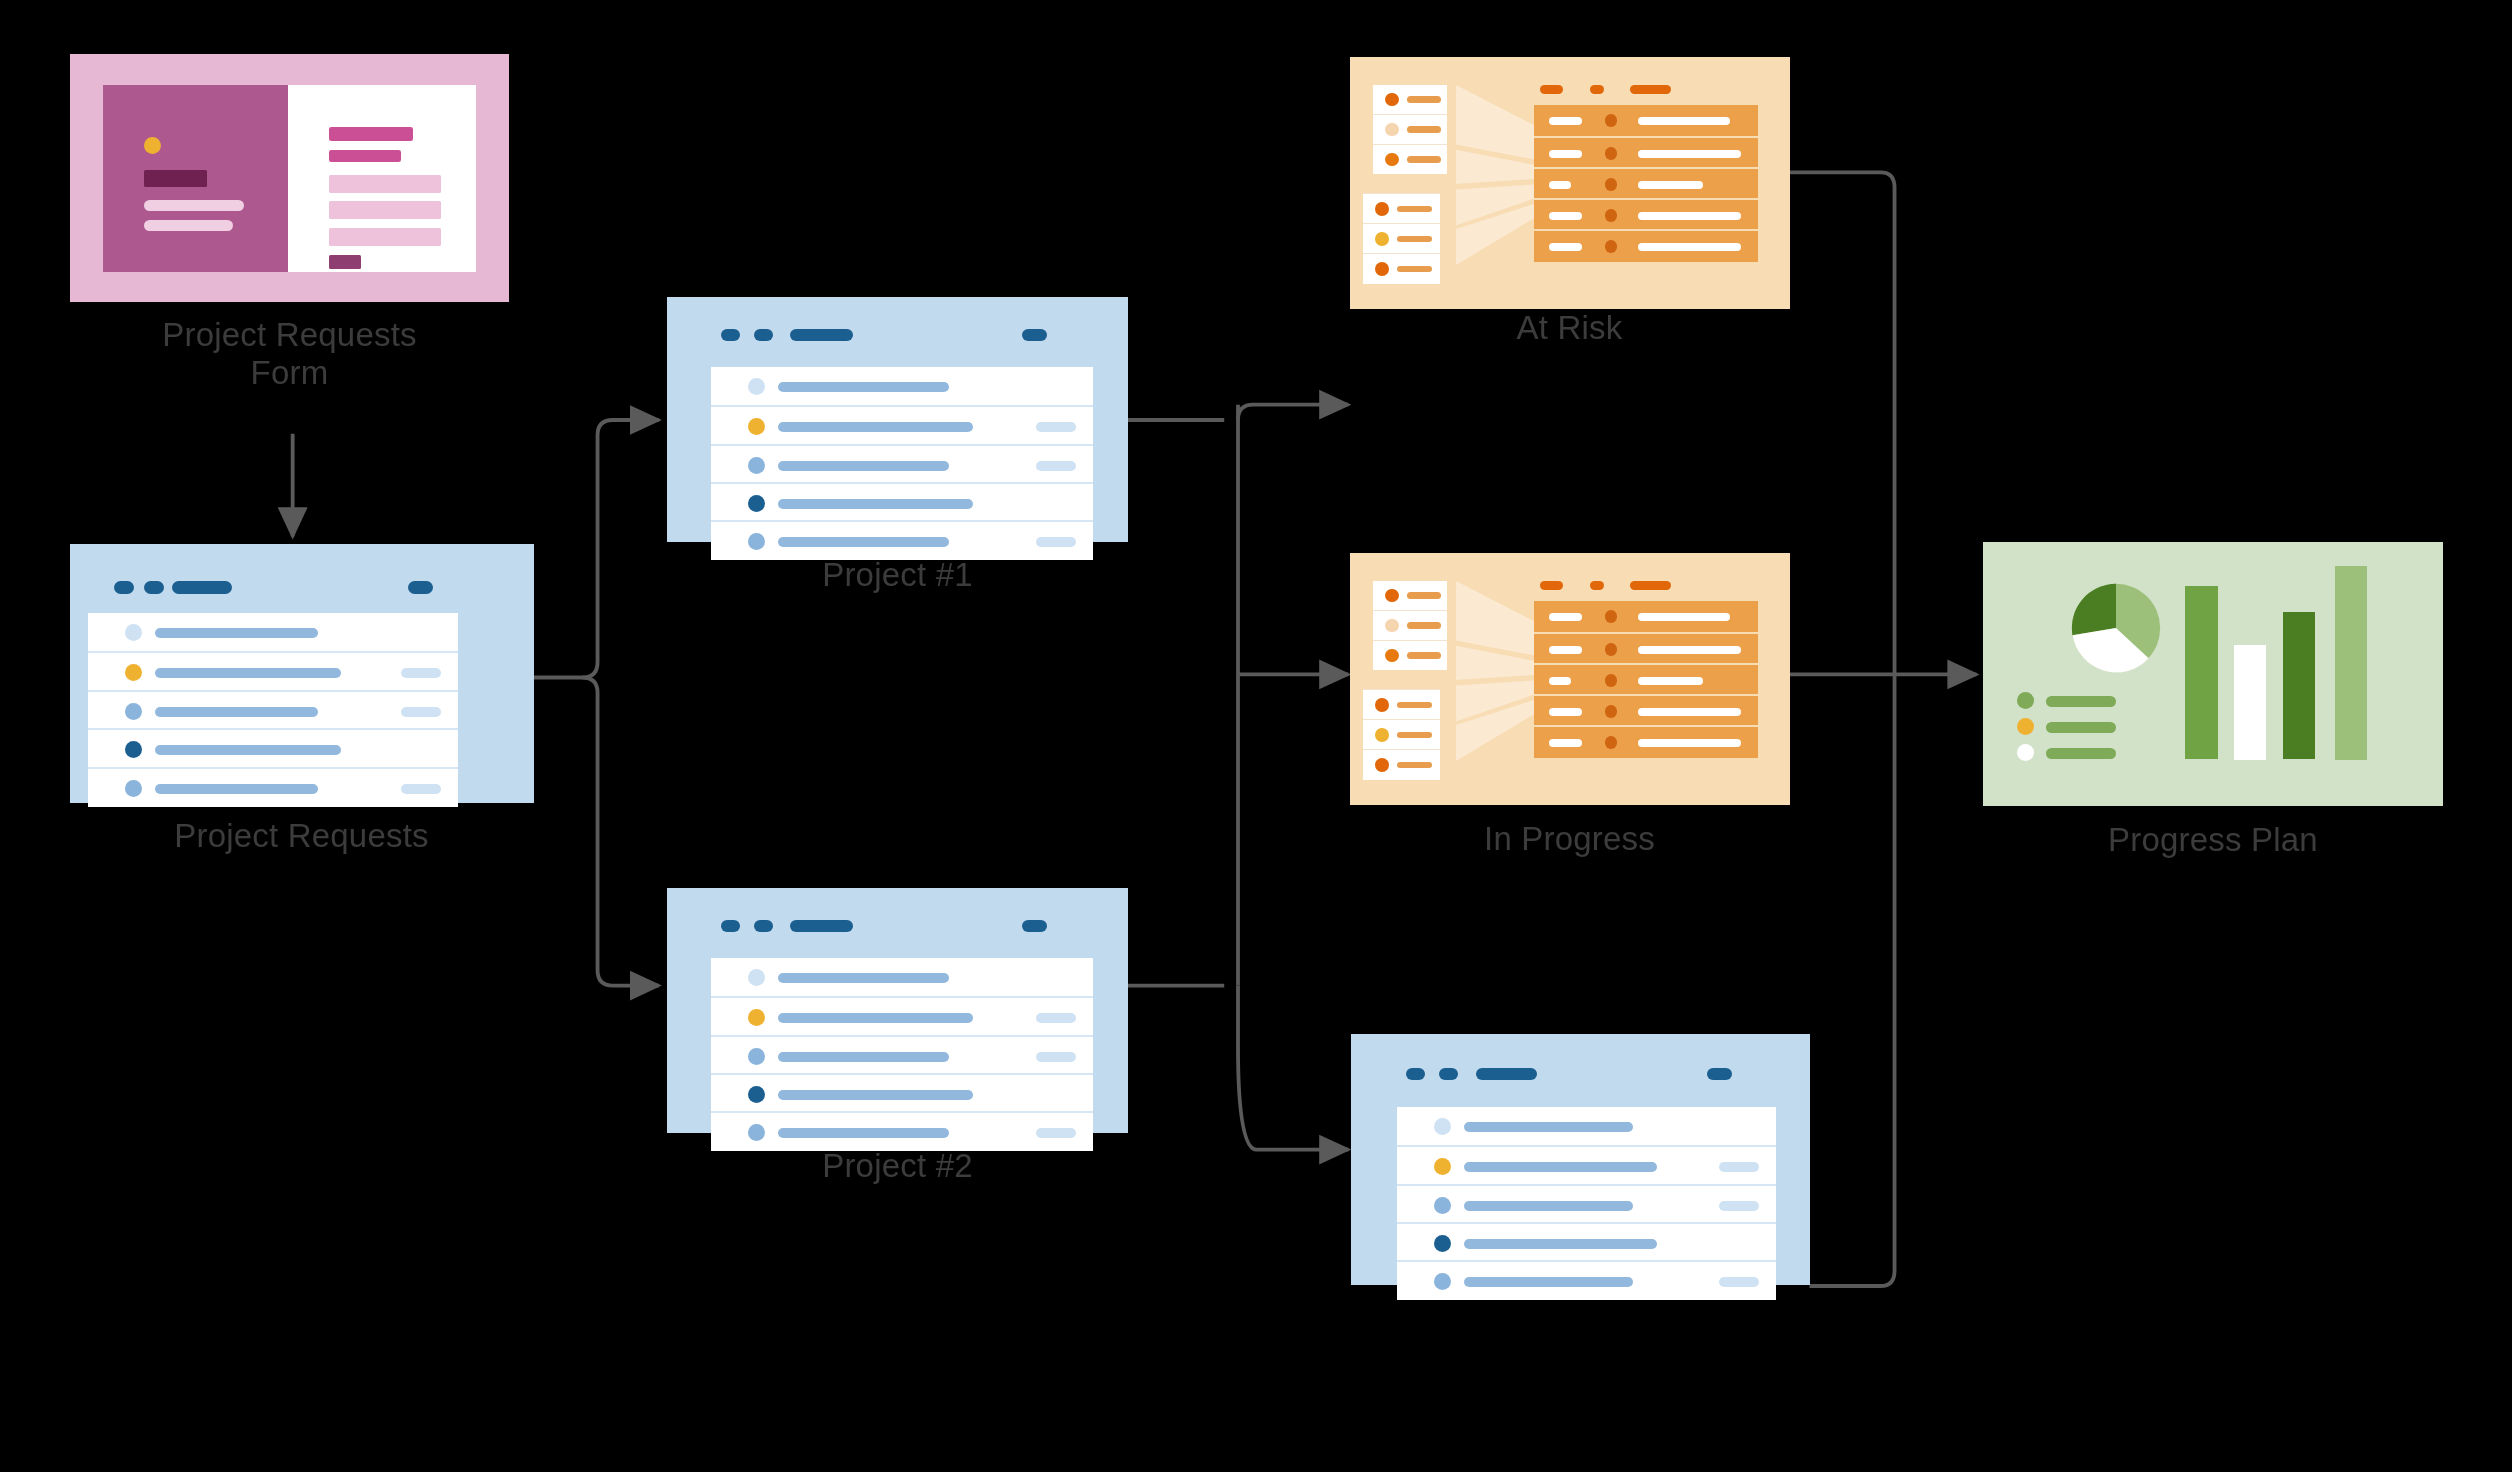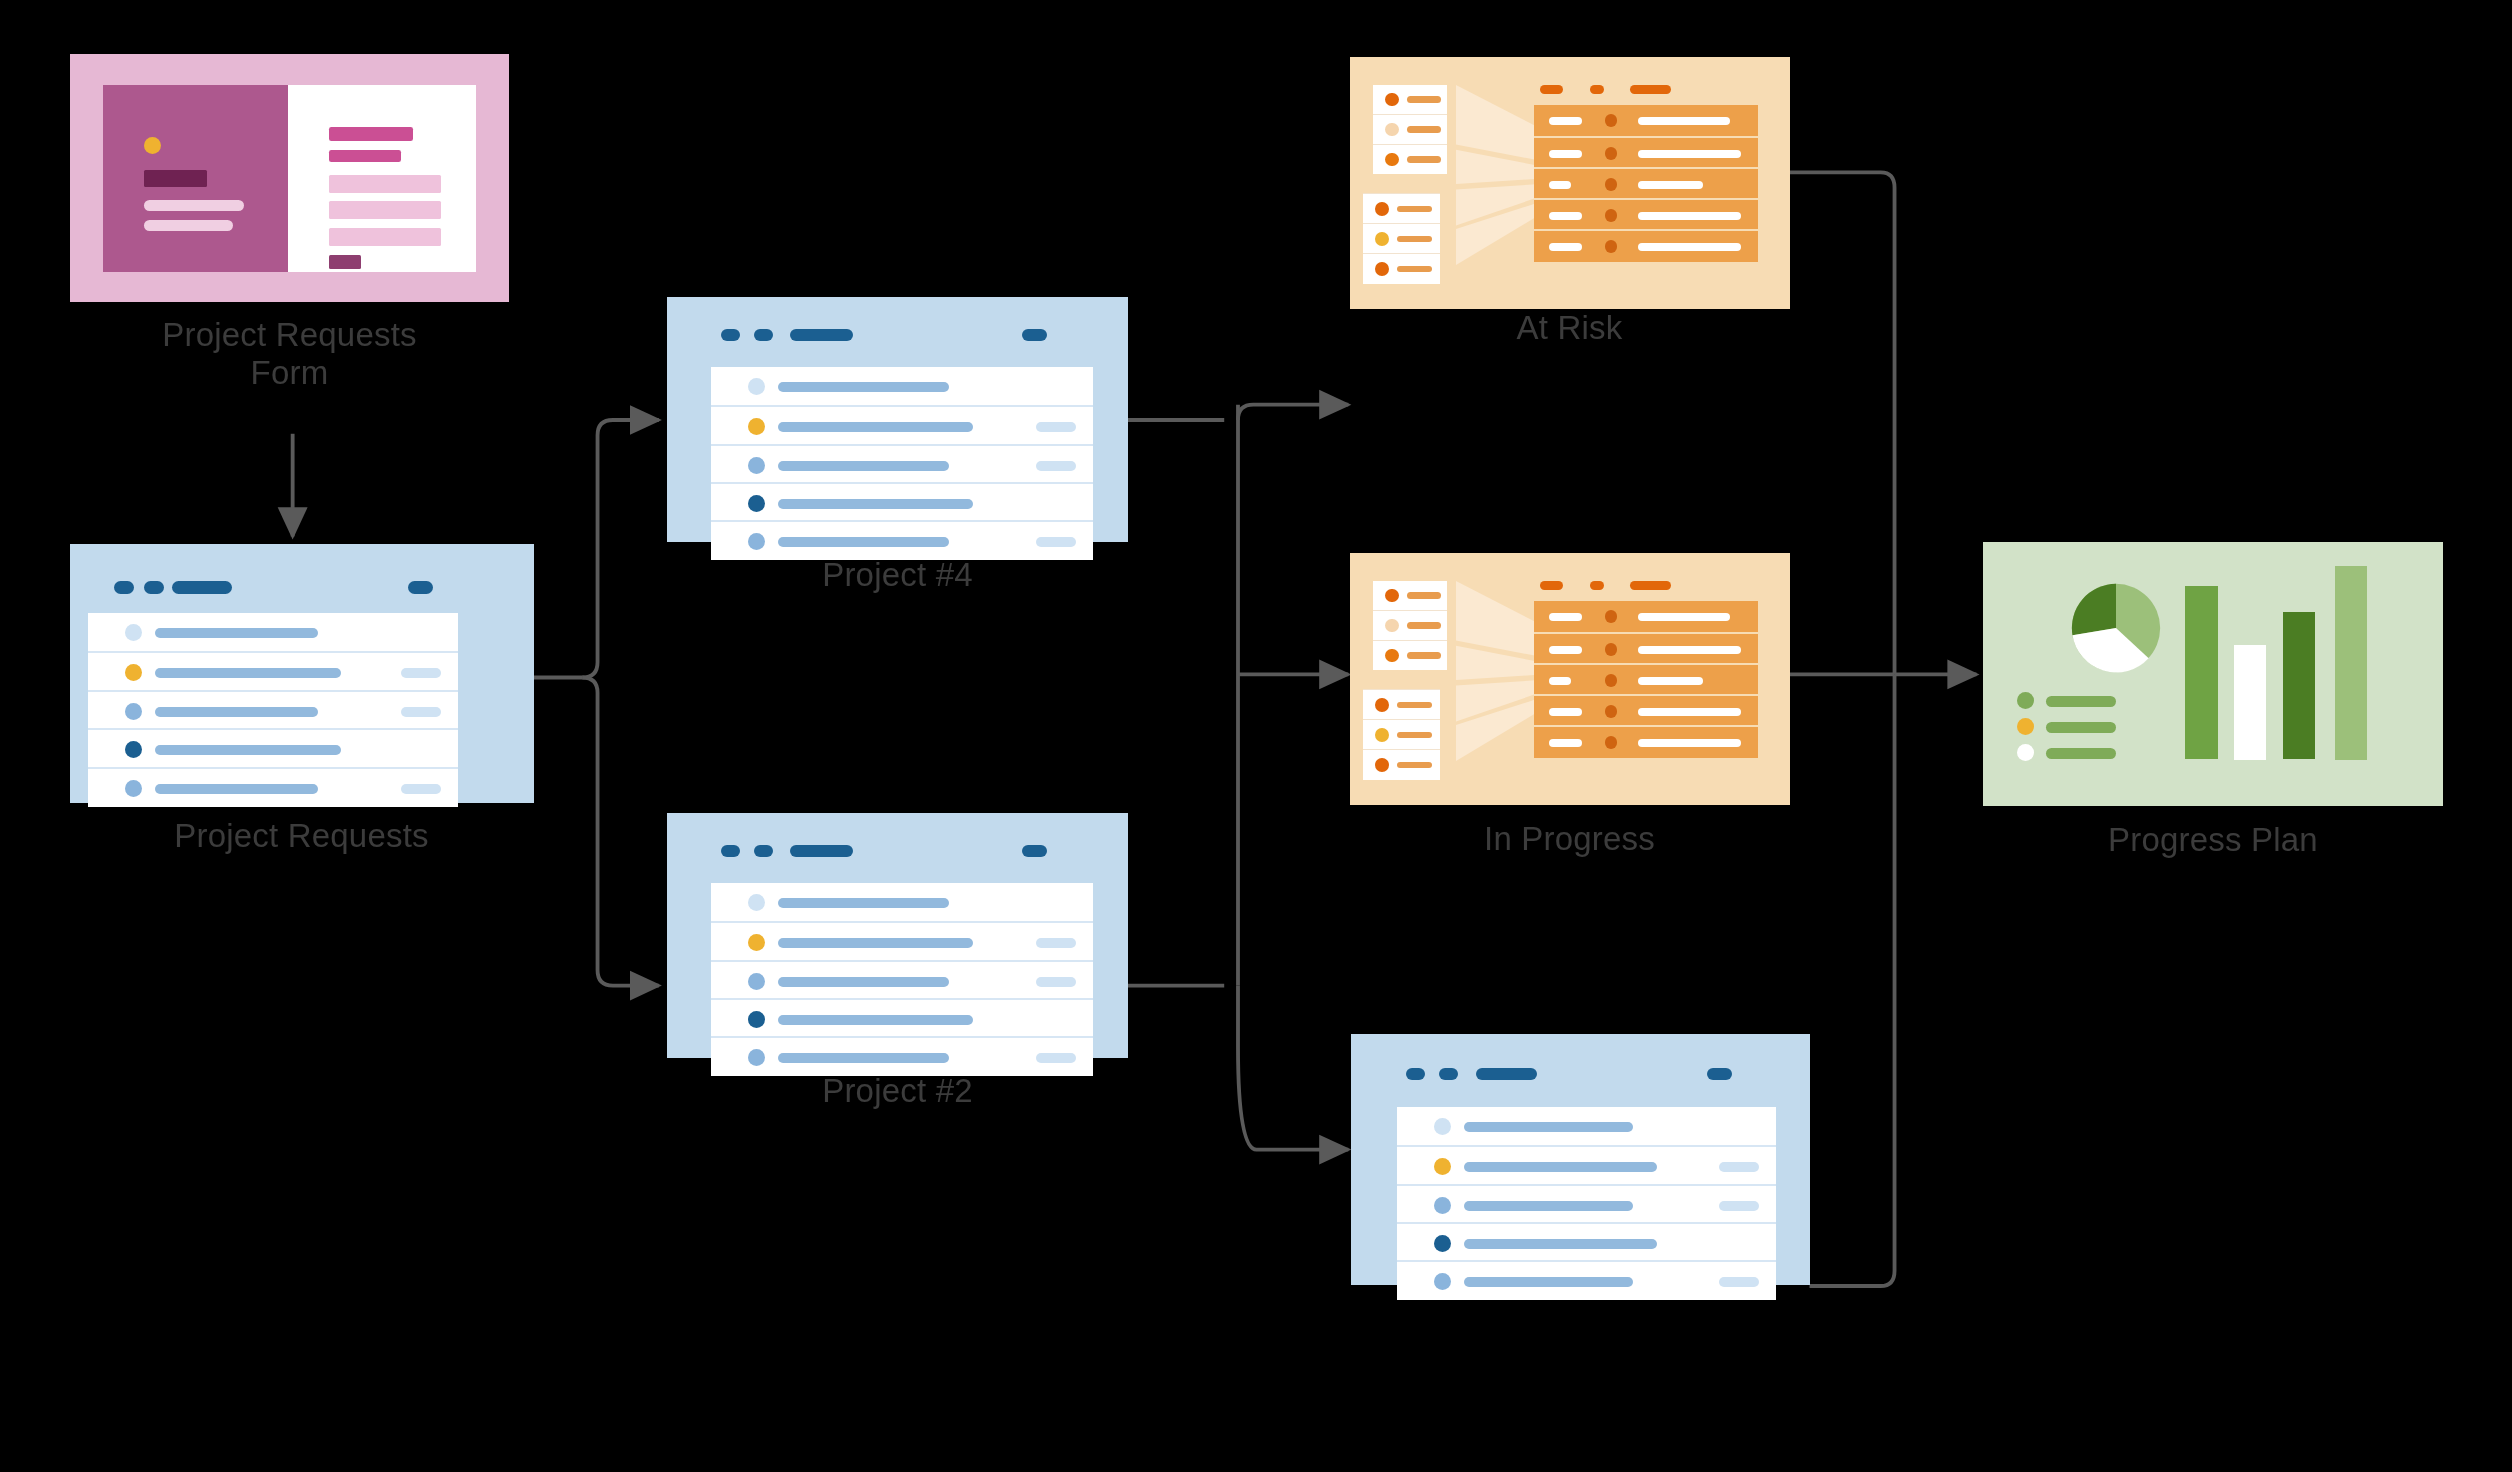--- a/index.html
+++ b/index.html
@@ -186,24 +186,24 @@
             <div class="bdot" style="background: rgb(27, 95, 145); width: 17px; height: 17px; left: 37px; top: 10.7px;"></div>
             <div class="bbar" style="left: 67px; top: 14.6px; height: 10px; width: 195px;"></div>
           </div>
           <div class="brow" style="top: 153px; height: 38px;">
             <div class="bdot" style="background: rgb(138, 180, 220); width: 17px; height: 17px; left: 37px; top: 10.7px;"></div>
             <div class="bbar" style="left: 67px; top: 14.6px; height: 10px; width: 171px;"></div>
             <div class="btail" style="right: 17px; top: 14.6px; height: 10px; width: 40px;"></div>
           </div>
         </div>
     </div>
-    <div class="caption" style="left:-69px;top:259px;width:599px;">Project #4</div>
-  </div>
-
-  <div class="node" style="left:667px;top:813px;">
+    <div class="caption" style="left:-69px;top:259px;width:599px;">Project #1</div>
+  </div>
+
+  <div class="node" style="left:667px;top:888px;">
     <div class="card bluecard" style="position:relative;width:461px;height:245px;">
       <div class="hdr" style="left:0;top:0;width:461px;height:55px;">
         <div class="dotlozenge" style="left:54px;top:32px;width:19px;height:12.3px;"></div>
         <div class="dotlozenge" style="left:87px;top:32px;width:19px;height:12.3px;"></div>
         <div class="dotlozenge" style="left:123px;top:32px;width:63px;height:12.3px;"></div>
         <div class="dotlozenge" style="left:355px;top:32px;width:25px;height:12.3px;"></div>
       </div>
       <div class="sheet" style="left:44px;top:70px;width:382px;height:192px;">
           <div class="brow" style="top: 0px; height: 38px;">
             <div class="bdot" style="background: rgb(207, 226, 243); width: 17px; height: 17px; left: 37px; top: 10.7px;"></div>

